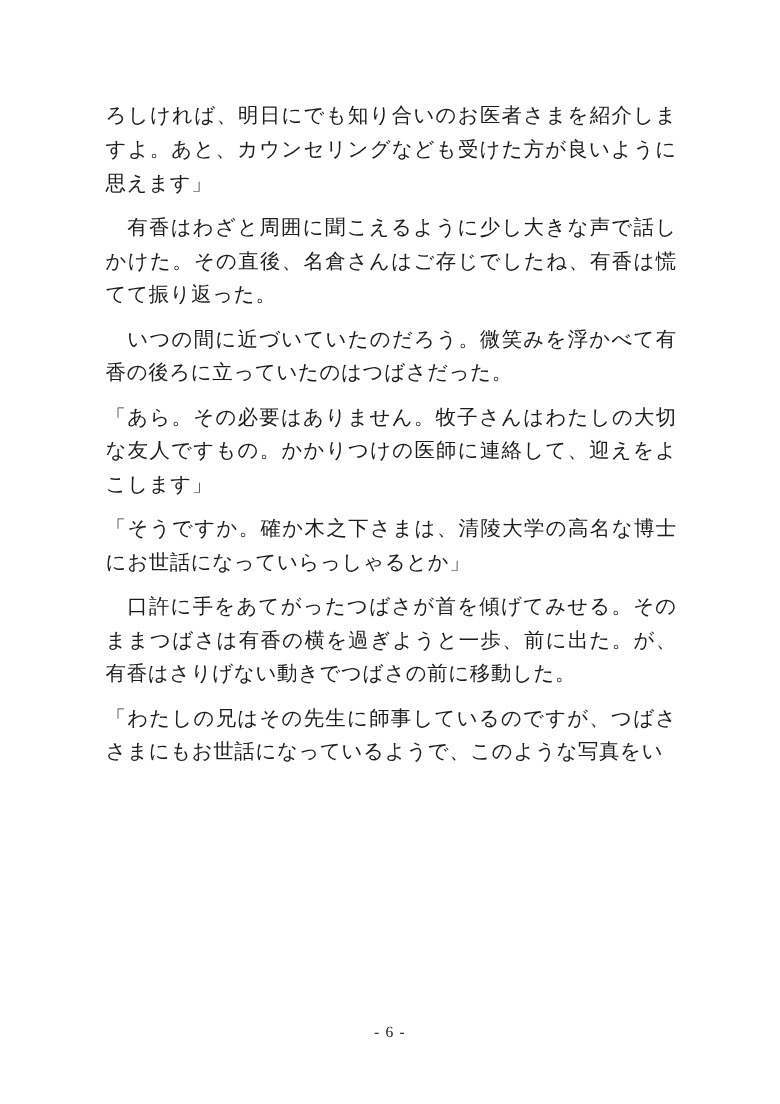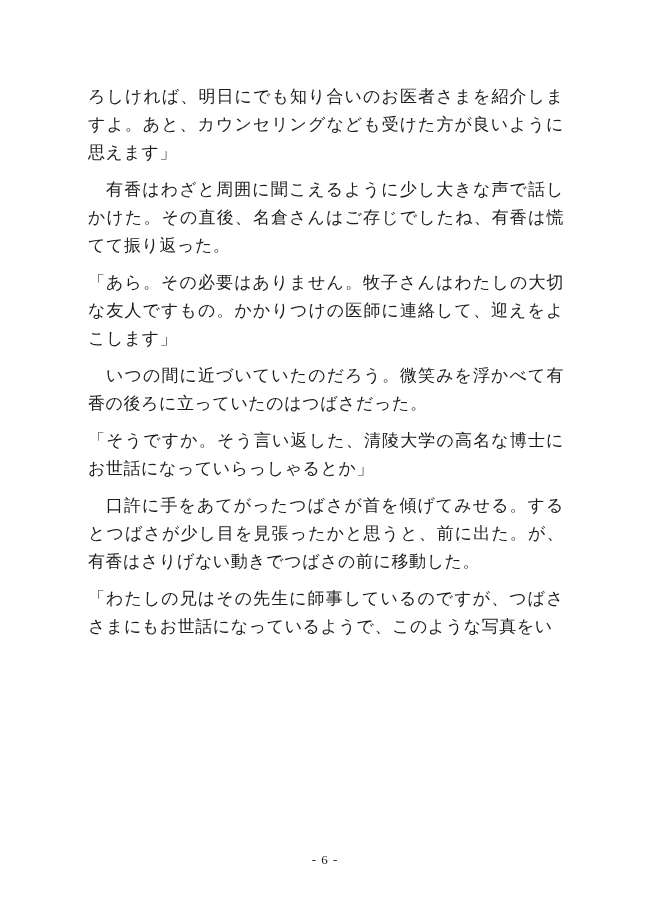--- a/index.html
+++ b/index.html
@@ -44,22 +44,22 @@
     font-family: "Liberation Serif", "DejaVu Serif", serif;
   }
 </style>
 </head>
 <body>
 
 <div class="page">
   <div class="content">
     <p>ろしければ、明日にでも知り合いのお医者さまを紹介しますよ。あと、カウンセリングなども受けた方が良いように思えます」</p>
     <p>　有香はわざと周囲に聞こえるように少し大きな声で話しかけた。その直後、名倉さんはご存じでしたね、有香は慌てて振り返った。</p>
+    <p>　いつの間に近づいていたのだろう。微笑みを浮かべて有香の後ろに立っていたのはつばさだった。</p>
     <p>「あら。その必要はありません。牧子さんはわたしの大切な友人ですもの。かかりつけの医師に連絡して、迎えをよこします」</p>
-    <p>　いつの間に近づいていたのだろう。微笑みを浮かべて有香の後ろに立っていたのはつばさだった。</p>
-    <p>「そうですか。そう言い返した、清陵大学の高名な博士にお世話になっていらっしゃるとか」</p>
-    <p>　口許に手をあてがったつばさが首を傾げてみせる。するとつばさが少し目を見張ったかと思うと、前に出た。が、有香はさりげない動きでつばさの前に移動した。</p>
+    <p>「そうですか。確か木之下さまは、清陵大学の高名な博士にお世話になっていらっしゃるとか」</p>
+    <p>　口許に手をあてがったつばさが首を傾げてみせる。そのままつばさは有香の横を過ぎようと一歩、前に出た。が、有香はさりげない動きでつばさの前に移動した。</p>
     <p>「わたしの兄はその先生に師事しているのですが、つばささまにもお世話になっているようで、このような写真をい</p>
   </div>
   <div class="footer">
     <span>- 6 -</span>
   </div>
 </div>
 
 </body></html>

